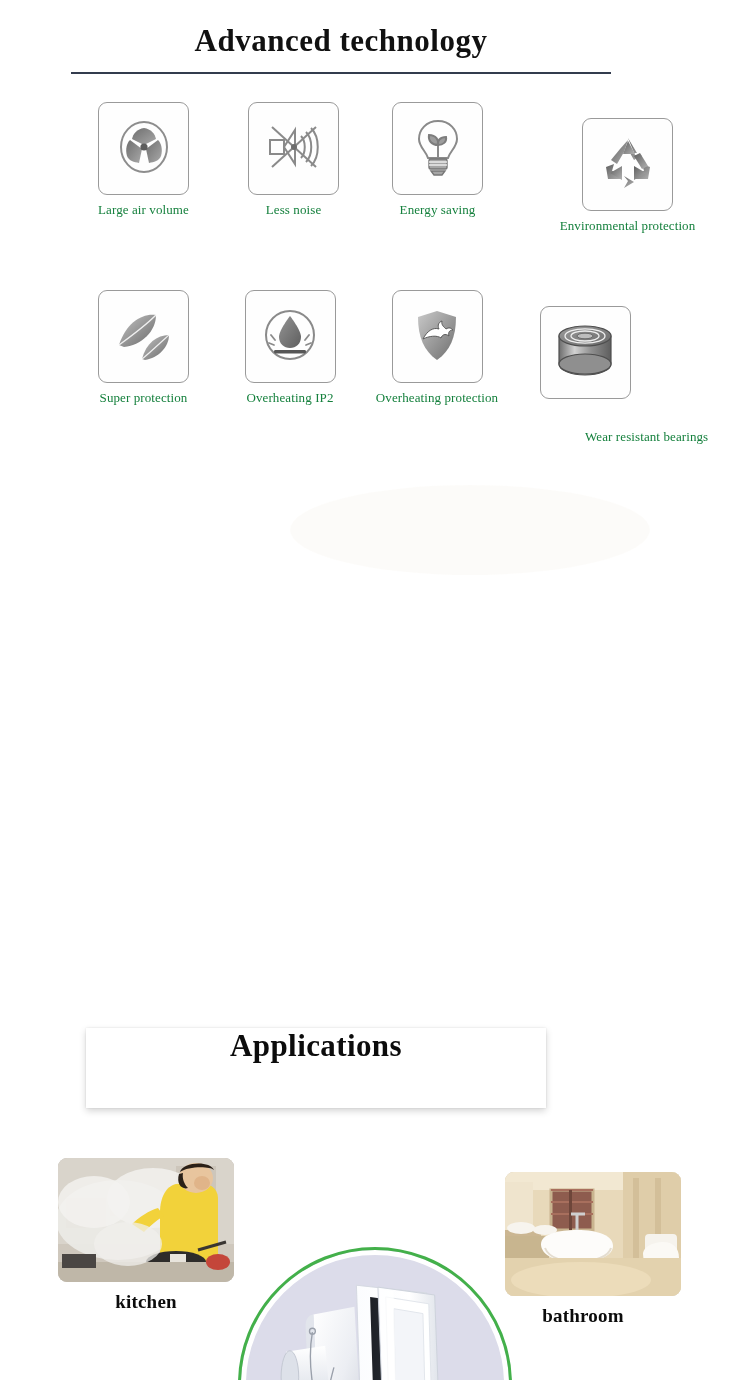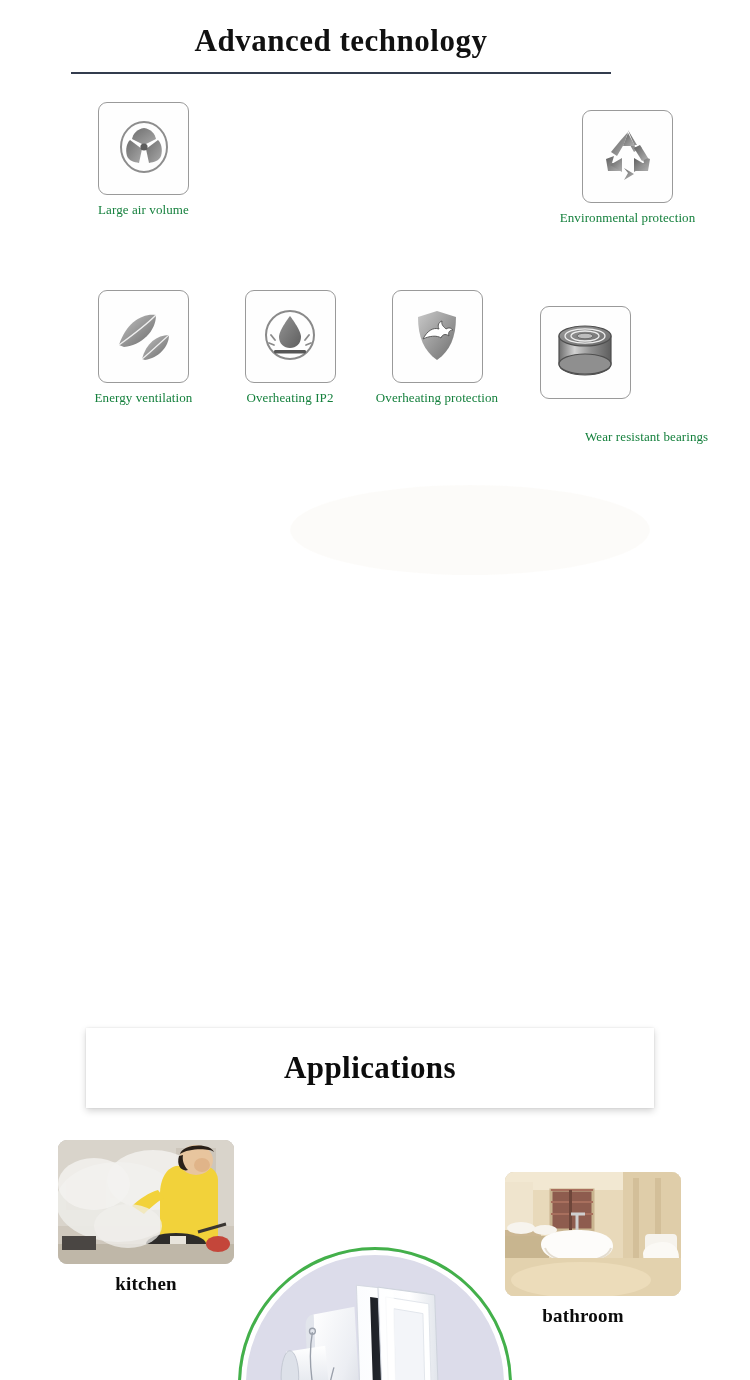--- a/index.html
+++ b/index.html
@@ -70,26 +70,25 @@
     letter-spacing: 0.1px;
   }
 
   
   .apps-section { position: relative; width: 750px; }
 
   .apps-banner {
     position: absolute;
     left: 86px;
     top: 578px;
-    width: 568px;
+    width: 460px;
     height: 80px;
     background: #ffffff;
     box-shadow: 0 3px 7px rgba(0,0,0,0.17), 0 0 2px rgba(0,0,0,0.10);
     display: flex;
-    align-items: center;
     justify-content: center;
   }
 
   .apps-title {
     font-size: 31px;
     font-weight: bold;
     color: #0c0c0c;
     letter-spacing: 0.4px;
   }
 
@@ -167,23 +166,63 @@
             <path d="M31 12 C24 13 20 18 19 23 L31 29 L43 23 C42 18 38 13 31 12 Z" fill="url(#gFan)"></path>
             <path d="M14 40 C12 33 14 27 17 24 L29 33 L26 47 C21 46 16 45 14 40 Z" fill="url(#gFan)"></path>
             <path d="M48 40 C50 33 48 27 45 24 L33 33 L36 47 C41 46 46 45 48 40 Z" fill="url(#gFan)"></path>
             <circle cx="31" cy="31" r="3.6" fill="#5d5d5d"></circle>
           </svg>
         </span>
       </div>
       <div class="icon-label">Large air volume</div>
     </div>
 
-
-
-    <div class="icon-cell" style="left:515px; top:8px; width:225px;">
+    <div class="icon-cell" style="left:225px; top:0; width:137px;">
+      <div class="icon-box">
+        <span>
+          <svg width="64" height="60" viewBox="0 0 64 60">
+            <g fill="none" stroke="#8a8a8a" stroke-width="2">
+              <rect x="8" y="23" width="14" height="14"></rect>
+              <path d="M22 30 L33 13 L33 47 Z" fill="#ffffff"></path>
+              <path d="M39 19 C44 24 44 36 39 41"></path>
+              <path d="M44 15 C51 22 51 38 44 45"></path>
+              <path d="M49 11 C58 20 58 40 49 49"></path>
+              <path d="M10 10 L54 50" stroke-width="2"></path>
+              <path d="M54 10 L10 50" stroke-width="2"></path>
+            </g>
+            <circle cx="32" cy="30" r="3" fill="#6d6d6d"></circle>
+          </svg>
+        </span>
+      </div>
+      <div class="icon-label">Less noise</div>
+    </div>
+
+    <div class="icon-cell" style="left:365px; top:0; width:145px;">
+      <div class="icon-box">
+        <span>
+          <svg width="56" height="64" viewBox="0 0 56 64">
+            <g fill="none" stroke="#8a8a8a" stroke-width="2">
+              <path d="M28 6 C16 6 9 15 9 24 C9 32 16 36 18 43 L38 43 C40 36 47 32 47 24 C47 15 40 6 28 6 Z"></path>
+              <path d="M28 43 L28 27"></path>
+              <path d="M28 30 C22 30 18 26 19 20 C26 20 29 25 28 30 Z" fill="#9d9d9d" stroke="#7d7d7d"></path>
+              <path d="M28 30 C33 30 37 27 36 22 C30 22 27 26 28 30 Z" fill="#9d9d9d" stroke="#7d7d7d"></path>
+            </g>
+            <rect x="19" y="44" width="18" height="10" rx="1.5" fill="#a6a6a6" stroke="#777" stroke-width="1.4"></rect>
+            <path d="M21 56 L35 56 L32 60 L24 60 Z" fill="#a6a6a6" stroke="#777" stroke-width="1.4"></path>
+            <g stroke="#ffffff" stroke-width="1.2">
+              <path d="M19 47 L37 47"></path>
+                <path d="M19 50 L37 50"></path>
+            </g>
+          </svg>
+        </span>
+      </div>
+      <div class="icon-label">Energy saving</div>
+    </div>
+
+    <div class="icon-cell" style="left:515px; top:16px; width:225px;">
       <div class="icon-box">
         <span>
           <svg width="60" height="60" viewBox="0 0 60 60">
             <defs>
               <linearGradient id="gRec" x1="0" y1="0" x2="1" y2="1">
                 <stop offset="0%" stop-color="#5f5f5f"></stop>
                   <stop offset="100%" stop-color="#b2b2b2"></stop>
               </linearGradient>
             </defs>
             <g fill="url(#gRec)">
@@ -220,21 +259,21 @@
                   <stop offset="100%" stop-color="#6a6a6a"></stop>
               </linearGradient>
             </defs>
             <path d="M7 40 C14 18 30 8 44 10 C44 26 30 40 12 42 Z" fill="url(#gLeaf)"></path>
             <path d="M7 40 C18 32 34 20 44 10" fill="none" stroke="#efefef" stroke-width="1.4"></path>
             <path d="M30 54 C34 38 45 30 57 30 C57 42 46 53 33 55 Z" fill="url(#gLeaf)"></path>
             <path d="M30 54 C40 46 50 36 57 30" fill="none" stroke="#efefef" stroke-width="1.2"></path>
           </svg>
         </span>
       </div>
-      <div class="icon-label">Energy ventilation</div>
+      <div class="icon-label">Super protection</div>
     </div>
 
     <div class="icon-cell" style="left:221px; top:0; width:138px;">
       <div class="icon-box">
         <span>
           <svg width="62" height="62" viewBox="0 0 62 62">
             <defs>
               <linearGradient id="gDrop" x1="0" y1="0" x2="1" y2="1">
                 <stop offset="0%" stop-color="#949494"></stop>
                   <stop offset="100%" stop-color="#5e5e5e"></stop>
@@ -309,21 +348,21 @@
       <ellipse cx="470" cy="60" rx="180" ry="45" fill="#c9b07a"></ellipse>
     </svg>
 </div>
 
 <div class="apps-section">
 
   <div class="apps-banner">
     <div class="apps-title">Applications</div>
   </div>
 
-  <div class="thumb-cell" style="left:58px; top:690px; width:176px;">
+  <div class="thumb-cell" style="left:58px; top:708px; width:176px;">
     <div class="thumb">
       <svg viewBox="0 0 176 124" preserveAspectRatio="none">
         <rect width="176" height="124" fill="#cfc8bd"></rect>
         <rect x="0" y="0" width="176" height="86" fill="#d9d4cb"></rect>
         <rect x="118" y="8" width="40" height="56" fill="#cdc6bb"></rect>
         <rect x="8" y="40" width="40" height="30" fill="#c8c2b6"></rect>
         <rect x="52" y="34" width="30" height="24" fill="#c2bcb1"></rect>
         <ellipse cx="60" cy="62" rx="62" ry="40" fill="#eceae6" opacity="0.92"></ellipse>
         <ellipse cx="95" cy="40" rx="46" ry="30" fill="#f2f1ee" opacity="0.85"></ellipse>
         <ellipse cx="36" cy="44" rx="36" ry="26" fill="#f4f3f0" opacity="0.8"></ellipse>

